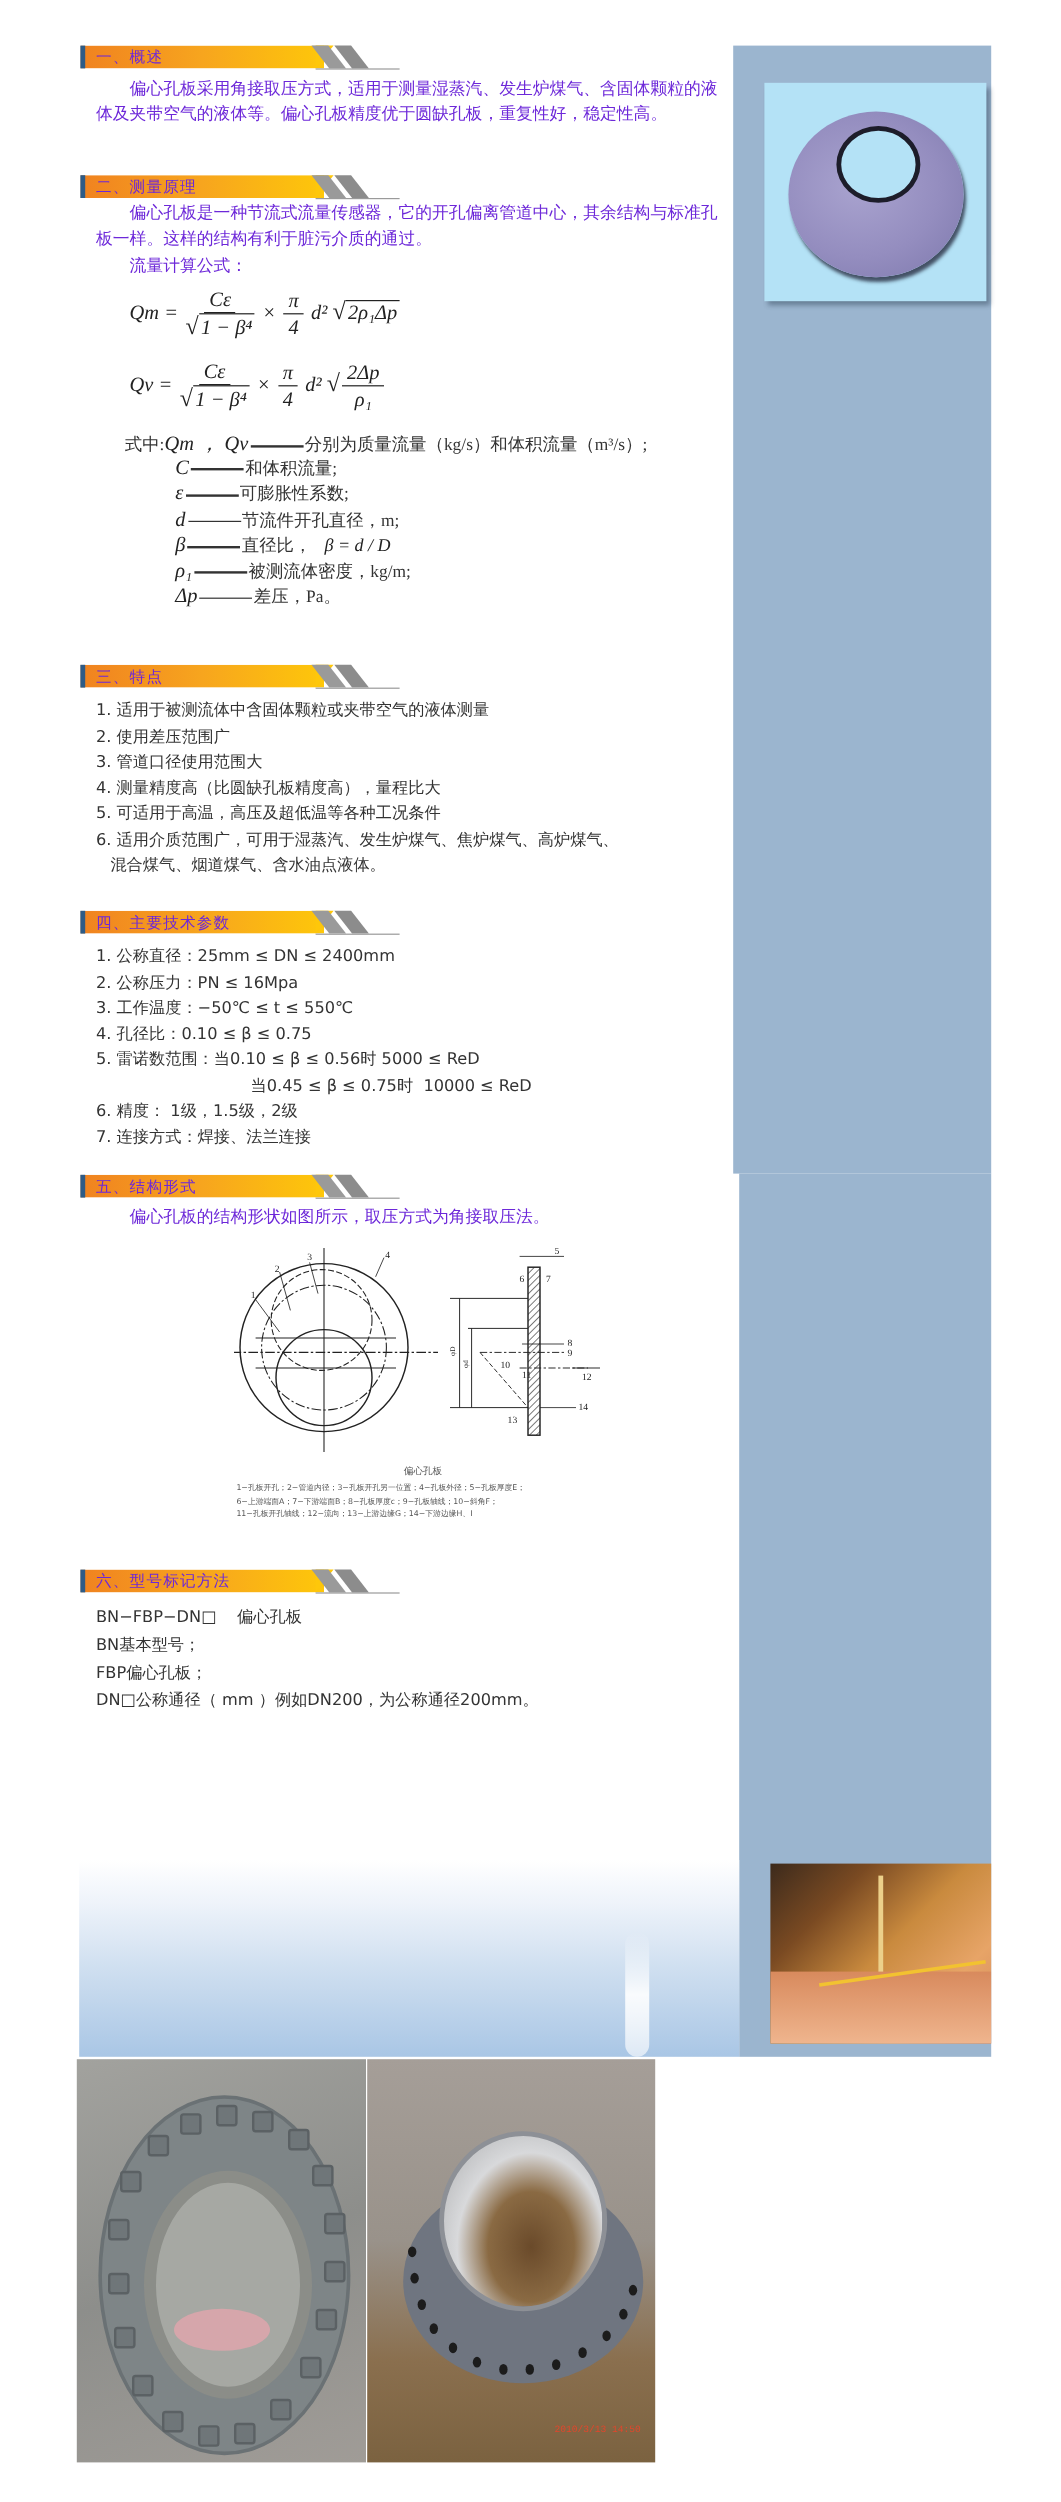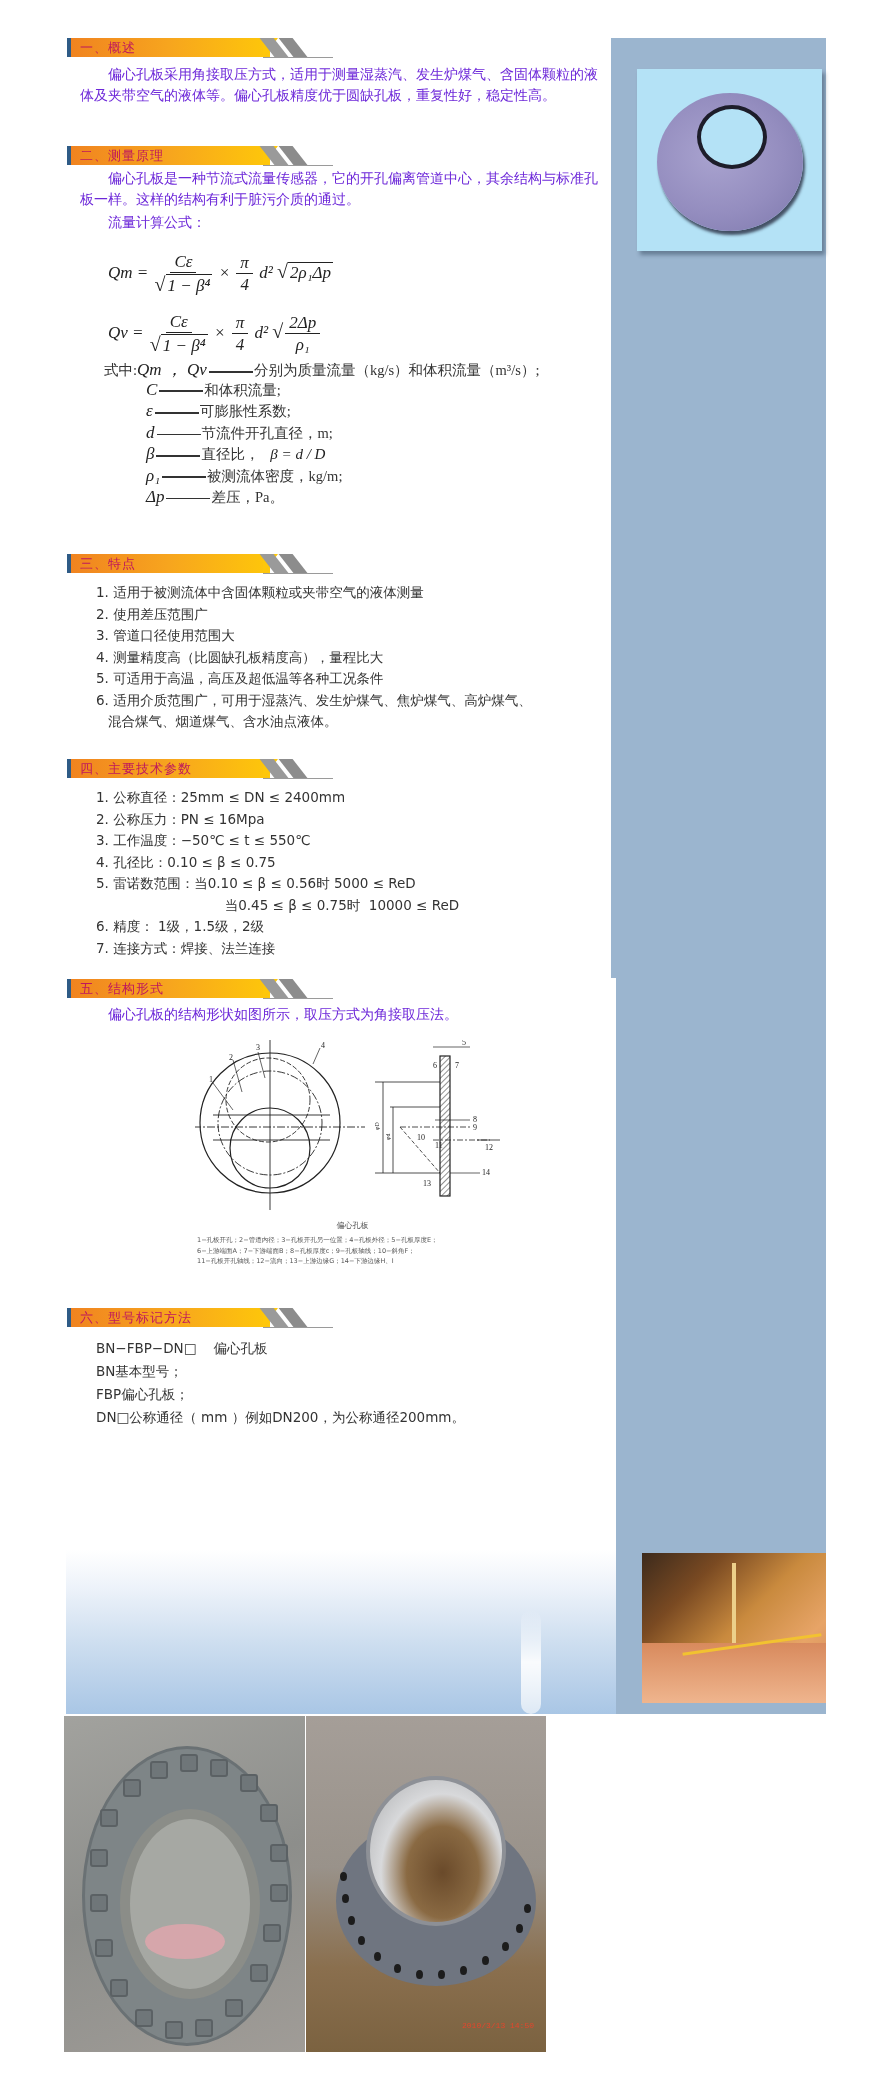--- a/index.html
+++ b/index.html
@@ -23,39 +23,39 @@
   .sec-header .bar { position: absolute; left: 0; top: 0; width: 203px; height: 19px;
     background: linear-gradient(90deg, #f08220 0%, #f7a51e 50%, #fec70a 100%);
     clip-path: polygon(0 0, 100% 0, 100% 100%, 0 100%); }
   .sec-header .edge { position: absolute; left: 0; top: 0; width: 4px; height: 19px; background: #2e5b86; }
   .sec-header .stripe { position: absolute; top: 0; width: 14px; height: 19px; background: #9a9a9a; transform: skewX(38deg); }
   .sec-header .s1 { left: 200px; }
   .sec-header .s2 { left: 219px; background: #8c8c8c; }
   .sec-header .tri { position: absolute; left: 196px; top: 0; width: 0; height: 0;
     border-top: 19px solid #fec70a; border-right: 15px solid transparent; }
   .sec-header .line { position: absolute; left: 196px; top: 19px; width: 70px; height: 1px; background: #9a9a9a; }
-  .sec-header .title { position: absolute; left: 13px; top: 1px; font-size: 13px; color: #be185d; letter-spacing: 1px; white-space: nowrap; }
+  .sec-header .title { position: absolute; left: 13px; top: 1px; font-size: 13px; color: #6d28d9; letter-spacing: 1px; white-space: nowrap; }
 
   .para { position: absolute; left: 80px; width: 520px; font-size: 14px; line-height: 21px; color: #6d28d9; }
   .indent { text-indent: 2em; }
 
   .formula { position: absolute; left: 108px; font-family: "Liberation Serif", "DejaVu Serif", serif; font-size: 17px; color: #222; font-style: italic; }
-  .frac { display: inline-flex; flex-direction: column; align-items: center; vertical-align: middle; margin: 16px 2px; }
+  .frac { display: inline-flex; flex-direction: column; align-items: center; vertical-align: middle; margin: 4px 2px; }
   .frac .num { padding: 0 4px; border-bottom: 1px solid #222; line-height: 20px; }
   .frac .den { line-height: 22px; text-align: center; }
   .sqrt { display: inline-block; border-top: 1px solid #222; padding: 0 2px; font-style: italic; }
   .sqrt-sign { font-style: normal; font-size: 20px; }
 
   .defs { position: absolute; left: 108px; font-family: "Liberation Serif", "DejaVu Serif", serif; font-size: 14.5px; color: #333; }
   .def-row { height: 21.5px; white-space: nowrap; }
   .def-row .sym { font-style: italic; font-size: 17px; color: #222; display: inline-block; text-align: right; }
   .dash { display: inline-block; width: 44px; border-top: 2px solid #333; vertical-align: middle; margin: 0 1px 0 2px; }
   .dash.thin { border-top-width: 1px; }
 
-  .list { position: absolute; left: 80px; font-size: 13.5px; line-height: 21.5px; color: #333; margin-left: 16px; }
+  .list { position: absolute; left: 80px; font-size: 13.5px; line-height: 21.5px; color: #333; }
   .list div { white-space: nowrap; }
 
   .diagram { position: absolute; left: 195px; top: 1040px; width: 315px; height: 240px; }
   .diagram-caption { position: absolute; left: 0; top: 180px; width: 315px; text-align: center; font-size: 8px; color: #555; }
   .diagram-legend { position: absolute; left: 2px; top: 195px; font-size: 6.5px; line-height: 10.5px; color: #555; white-space: nowrap; }
 
   .sky { position: absolute; left: 66px; top: 1550px; width: 550px; height: 164px;
     background: linear-gradient(180deg, #ffffff 0%, #eef3fa 22%, #cfdff0 55%, #a9c6e5 100%); }
   .sky::after { content: ""; position: absolute; left: 455px; top: 60px; width: 20px; height: 104px;
     background: linear-gradient(180deg, rgba(255,255,255,0) 0%, rgba(255,255,255,0.9) 50%, rgba(255,255,255,0.6) 100%); border-radius: 10px; }

